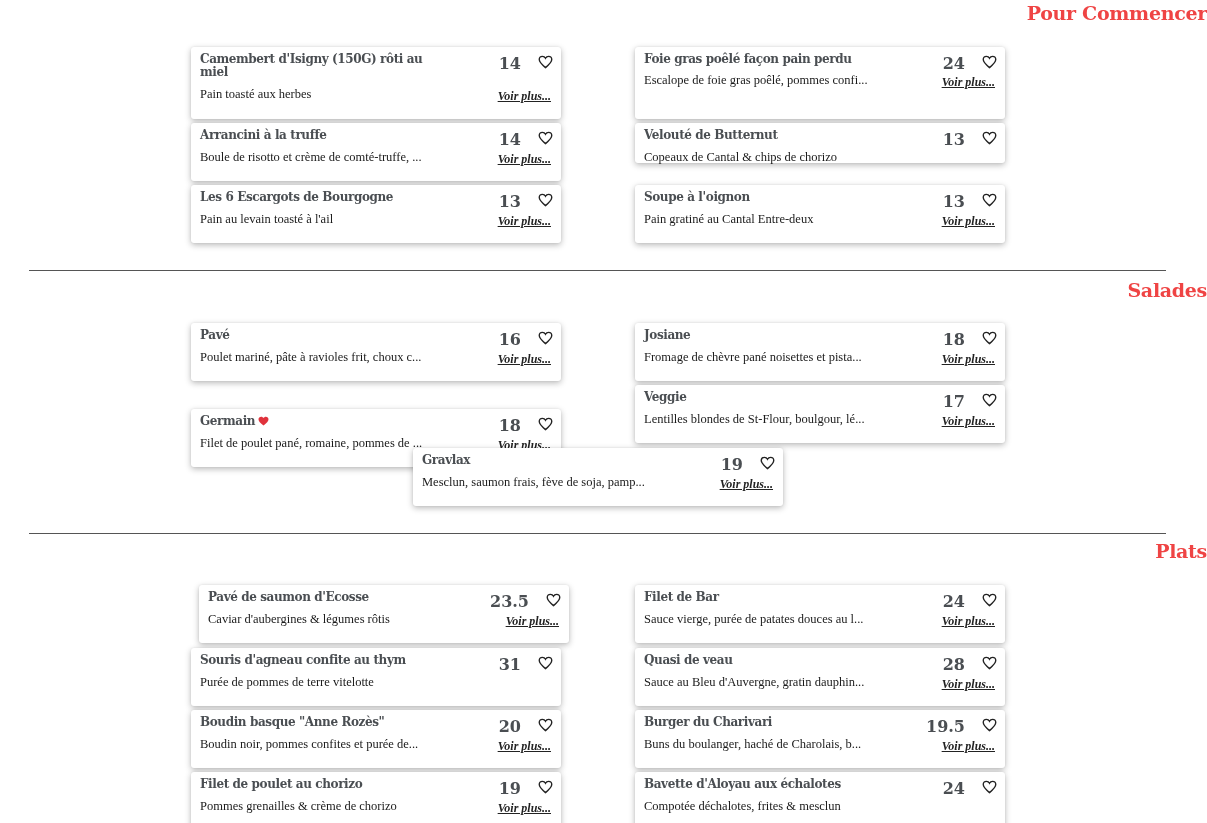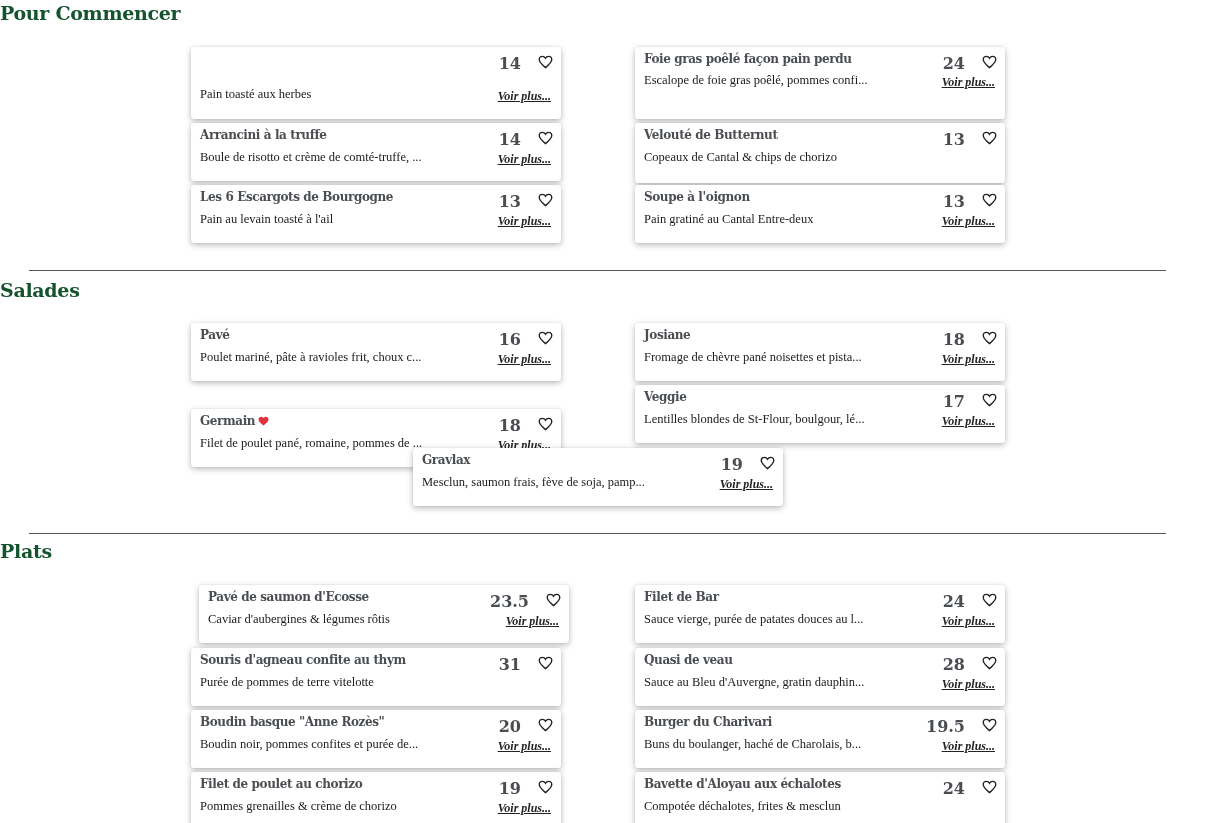--- a/index.html
+++ b/index.html
@@ -1,25 +1,25 @@
 <!DOCTYPE html>
 <html><head>
 <meta charset="utf-8">
 <style>
   * { box-sizing: border-box; margin: 0; padding: 0; }
   html, body { width: 1207px; height: 823px; overflow: hidden; background: #ffffff; }
   body { font-family: "DejaVu Serif", "Liberation Serif", serif; color: #222; position: relative; }
 
   .section { position: relative; width: 1207px; }
   .section-title {
-    text-align: left;
+    text-align: right;
     font-family: "DejaVu Serif", serif;
     font-weight: bold;
     font-size: 19px;
-    color: #14532d;
+    color: #ef4444;
     letter-spacing: -0.3px;
   }
   .divider {
     position: absolute;
     left: 29px;
     width: 1137px;
     height: 1px;
     background: #555;
   }
   .card {
@@ -84,20 +84,21 @@
   .card.tall .more { top: 42px; }
   .fav-heart { display: inline-block; width: 11px; height: 10px; vertical-align: -1px; margin-left: 3px; }
 </style>
 </head>
 <body>
 
 <div class="section">
   <h2 class="section-title" style="position:absolute;left:0;width:1207px;top:2px;">Pour Commencer</h2>
 
   <div class="card tall" style="left:191px;top:47px;height:72px;">
+    <div class="name">Camembert d'Isigny (150G) rôti au miel</div>
     <div class="price">14</div>
     <svg class="heart" viewBox="0 0 24 22">
         <path d="M12 20 C5 14 2 11 2 7 C2 4 4.5 2 7.2 2 C9.2 2 11 3.2 12 5 C13 3.2 14.8 2 16.8 2 C19.5 2 22 4 22 7 C22 11 19 14 12 20Z" fill="none" stroke="#222" stroke-width="2.2"></path>
       </svg>
     <div class="desc" style="top:40px;">Pain toasté aux herbes</div>
     <a class="more" style="top:42px;">Voir plus...</a>
   </div>
 
   <div class="card" style="left:635px;top:47px;height:72px;">
     <div class="name" style="width:260px;">Foie gras poêlé façon pain perdu</div>
@@ -112,21 +113,21 @@
   <div class="card" style="left:191px;top:123px;height:58px;">
     <div class="name">Arrancini à la truffe</div>
     <div class="price">14</div>
     <svg class="heart" viewBox="0 0 24 22">
         <path d="M12 20 C5 14 2 11 2 7 C2 4 4.5 2 7.2 2 C9.2 2 11 3.2 12 5 C13 3.2 14.8 2 16.8 2 C19.5 2 22 4 22 7 C22 11 19 14 12 20Z" fill="none" stroke="#222" stroke-width="2.2"></path>
       </svg>
     <div class="desc">Boule de risotto et crème de comté-truffe, ...</div>
     <a class="more">Voir plus...</a>
   </div>
 
-  <div class="card" style="left:635px;top:123px;height:60px;">
+  <div class="card" style="left:635px;top:123px;height:40px;">
     <div class="name">Velouté de Butternut</div>
     <div class="price">13</div>
     <svg class="heart" viewBox="0 0 24 22">
         <path d="M12 20 C5 14 2 11 2 7 C2 4 4.5 2 7.2 2 C9.2 2 11 3.2 12 5 C13 3.2 14.8 2 16.8 2 C19.5 2 22 4 22 7 C22 11 19 14 12 20Z" fill="none" stroke="#222" stroke-width="2.2"></path>
       </svg>
     <div class="desc">Copeaux de Cantal &amp; chips de chorizo</div>
   </div>
 
   <div class="card" style="left:191px;top:185px;height:58px;">
     <div class="name">Les 6 Escargots de Bourgogne</div>

